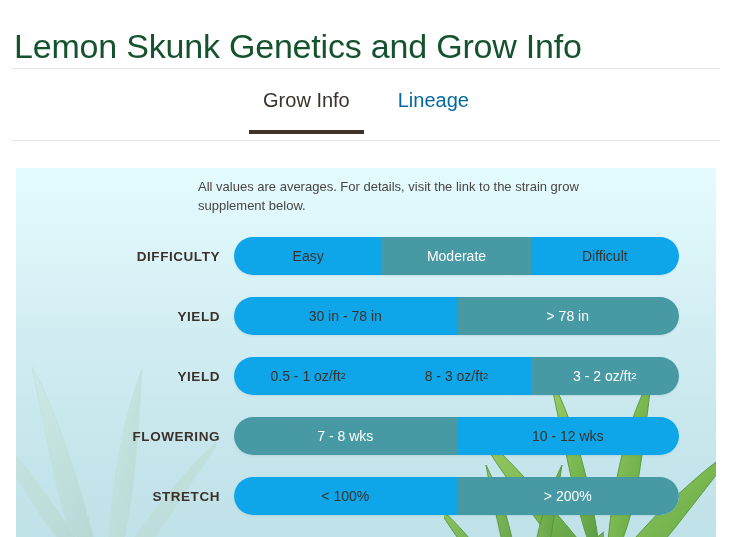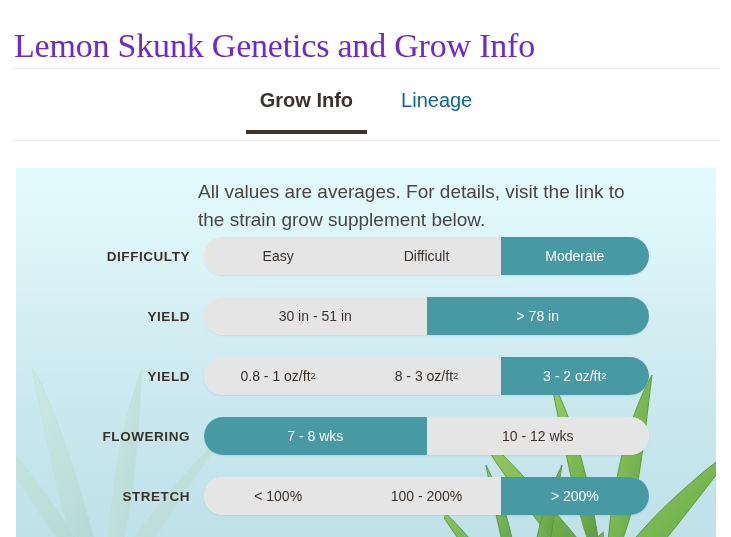--- a/index.html
+++ b/index.html
@@ -18,25 +18,25 @@
     width: 731px;
     height: 537px;
     background: #ffffff;
   }
 
   
   .page-title {
     position: absolute;
     left: 14px;
     top: 4px;
-    font-family: Liberation Serif, serif;
+    font-family: Liberation Sans, sans-serif;
     font-size: 34px;
     font-weight: 300;
     letter-spacing: -0.2px;
-    color: #6d28d9;
+    color: #14532d;
     white-space: nowrap;
   }
 
   .title-rule {
     position: absolute;
     left: 12px;
     top: 68px;
     width: 708px;
     height: 1px;
     background: #e6e6e6;
@@ -55,21 +55,21 @@
   }
   .tab {
     position: relative;
     padding: 20px 24px 22px 24px;
     font-size: 20px;
     font-weight: 300;
     color: #0369a1;
     cursor: pointer;
     white-space: nowrap;
   }
-  .tab.active { color: #3b322b; font-weight: bold; }
+  .tab.active { color: #3b322b; }
   .tab.active::after {
     content: "";
     position: absolute;
     left: 10px;
     right: 10px;
     bottom: 0;
     height: 4px;
     background: #3f3228;
   }
   .tab-rule {
@@ -106,41 +106,41 @@
   .leaf-layer svg { position: absolute; }
   .leaf-bl { left: -40px; bottom: -58px; opacity: 0.55; }
   .leaf-br { right: -14px; bottom: -48px; opacity: 0.95; }
   .leaf-br2 { right: 112px; bottom: -80px; opacity: 0.95; }
 
   .panel-note {
     position: absolute;
     left: 182px;
     top: 10px;
     width: 430px;
-    font-size: 19px;
+    font-size: 13px;
     line-height: 1.45;
     font-weight: 400;
     color: #4a4540;
   }
 
   
   .rows {
     position: absolute;
     left: 0;
     top: 58px;
     width: 700px;
   }
   .row {
     position: relative;
     height: 60px;
     display: flex;
     align-items: center;
   }
   .row-label {
-    width: 188px;
+    width: 218px;
     padding-right: 14px;
     text-align: right;
     font-size: 13.5px;
     font-weight: 700;
     letter-spacing: 0.55px;
     color: #3c312a;
     white-space: nowrap;
   }
   .segbar {
     position: relative;
@@ -153,21 +153,21 @@
     box-shadow: 0 1px 2px rgba(40,80,90,0.10);
   }
   .seg {
     flex: 1 1 0;
     display: flex;
     align-items: center;
     justify-content: center;
     font-size: 14px;
     font-weight: 400;
     color: #3b322c;
-    background: #e5e5e5;
+    background: #0ea5e9;
     white-space: nowrap;
     cursor: pointer;
   }
   .seg.on {
     background: #479aa3;
     color: #ffffff;
   }
   .seg sup {
     font-size: 9.5px;
     vertical-align: super;
@@ -248,38 +248,38 @@
     </div>
 
     <div class="panel-note">All values are averages. For details, visit the link to the strain grow supplement below.</div>
 
     <div class="rows">
 
       <div class="row">
         <div class="row-label">DIFFICULTY</div>
         <div class="segbar">
           <div class="seg">Easy</div>
+          <div class="seg on">Moderate</div>
           <div class="seg">Difficult</div>
-          <div class="seg on">Moderate</div>
         </div>
       </div>
 
       <div class="row">
         <div class="row-label">YIELD</div>
         <div class="segbar">
-          <div class="seg">30 in - 51 in</div>
+          <div class="seg">30 in - 78 in</div>
           <div class="seg on">&gt; 78 in</div>
         </div>
       </div>
 
       <div class="row">
         <div class="row-label">YIELD</div>
         <div class="segbar">
           <div class="seg">
-            <span>0.8 - 1 oz/ft</span>
+            <span>0.5 - 1 oz/ft</span>
               <sup>2</sup>
           </div>
           <div class="seg">
             <span>8 - 3 oz/ft</span>
               <sup>2</sup>
           </div>
           <div class="seg on">
             <span>3 - 2 oz/ft</span>
               <sup>2</sup>
           </div>
@@ -291,20 +291,19 @@
         <div class="segbar">
           <div class="seg on">7 - 8 wks</div>
           <div class="seg">10 - 12 wks</div>
         </div>
       </div>
 
       <div class="row">
         <div class="row-label">STRETCH</div>
         <div class="segbar">
           <div class="seg">&lt; 100%</div>
-          <div class="seg">100 - 200%</div>
           <div class="seg on">&gt; 200%</div>
         </div>
       </div>
 
     </div>
   </div>
 </div>
 
 </body></html>

